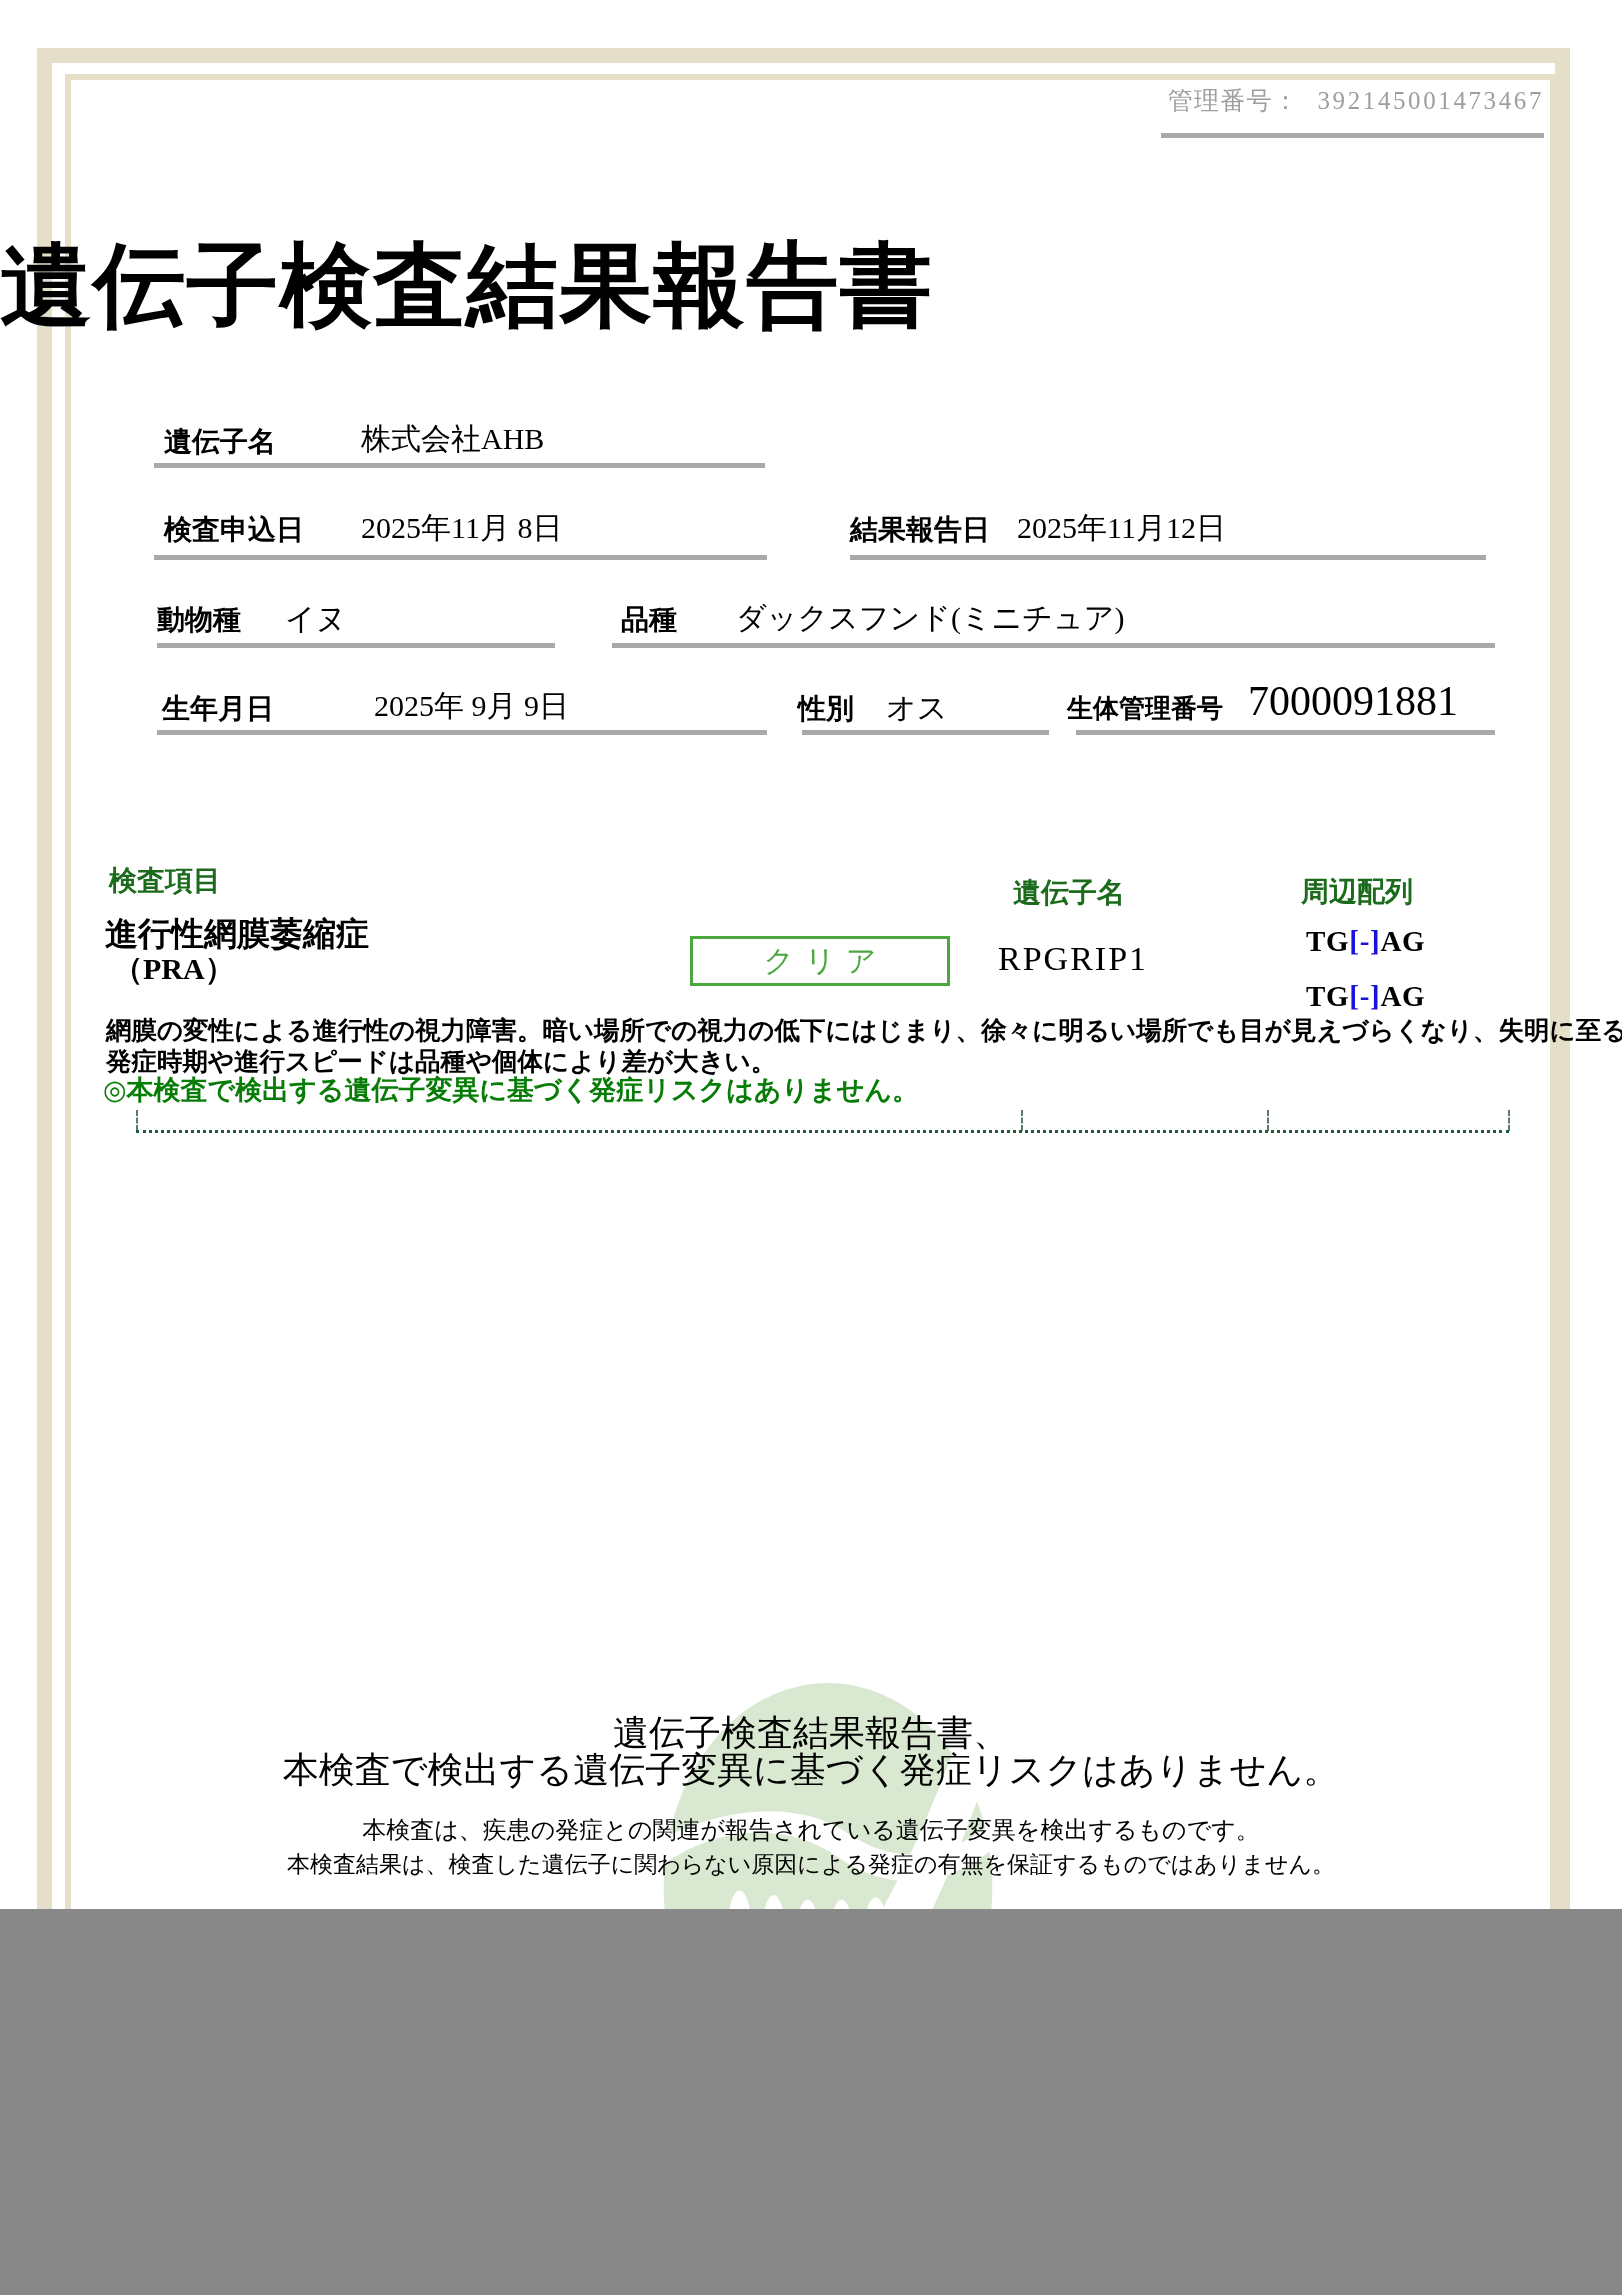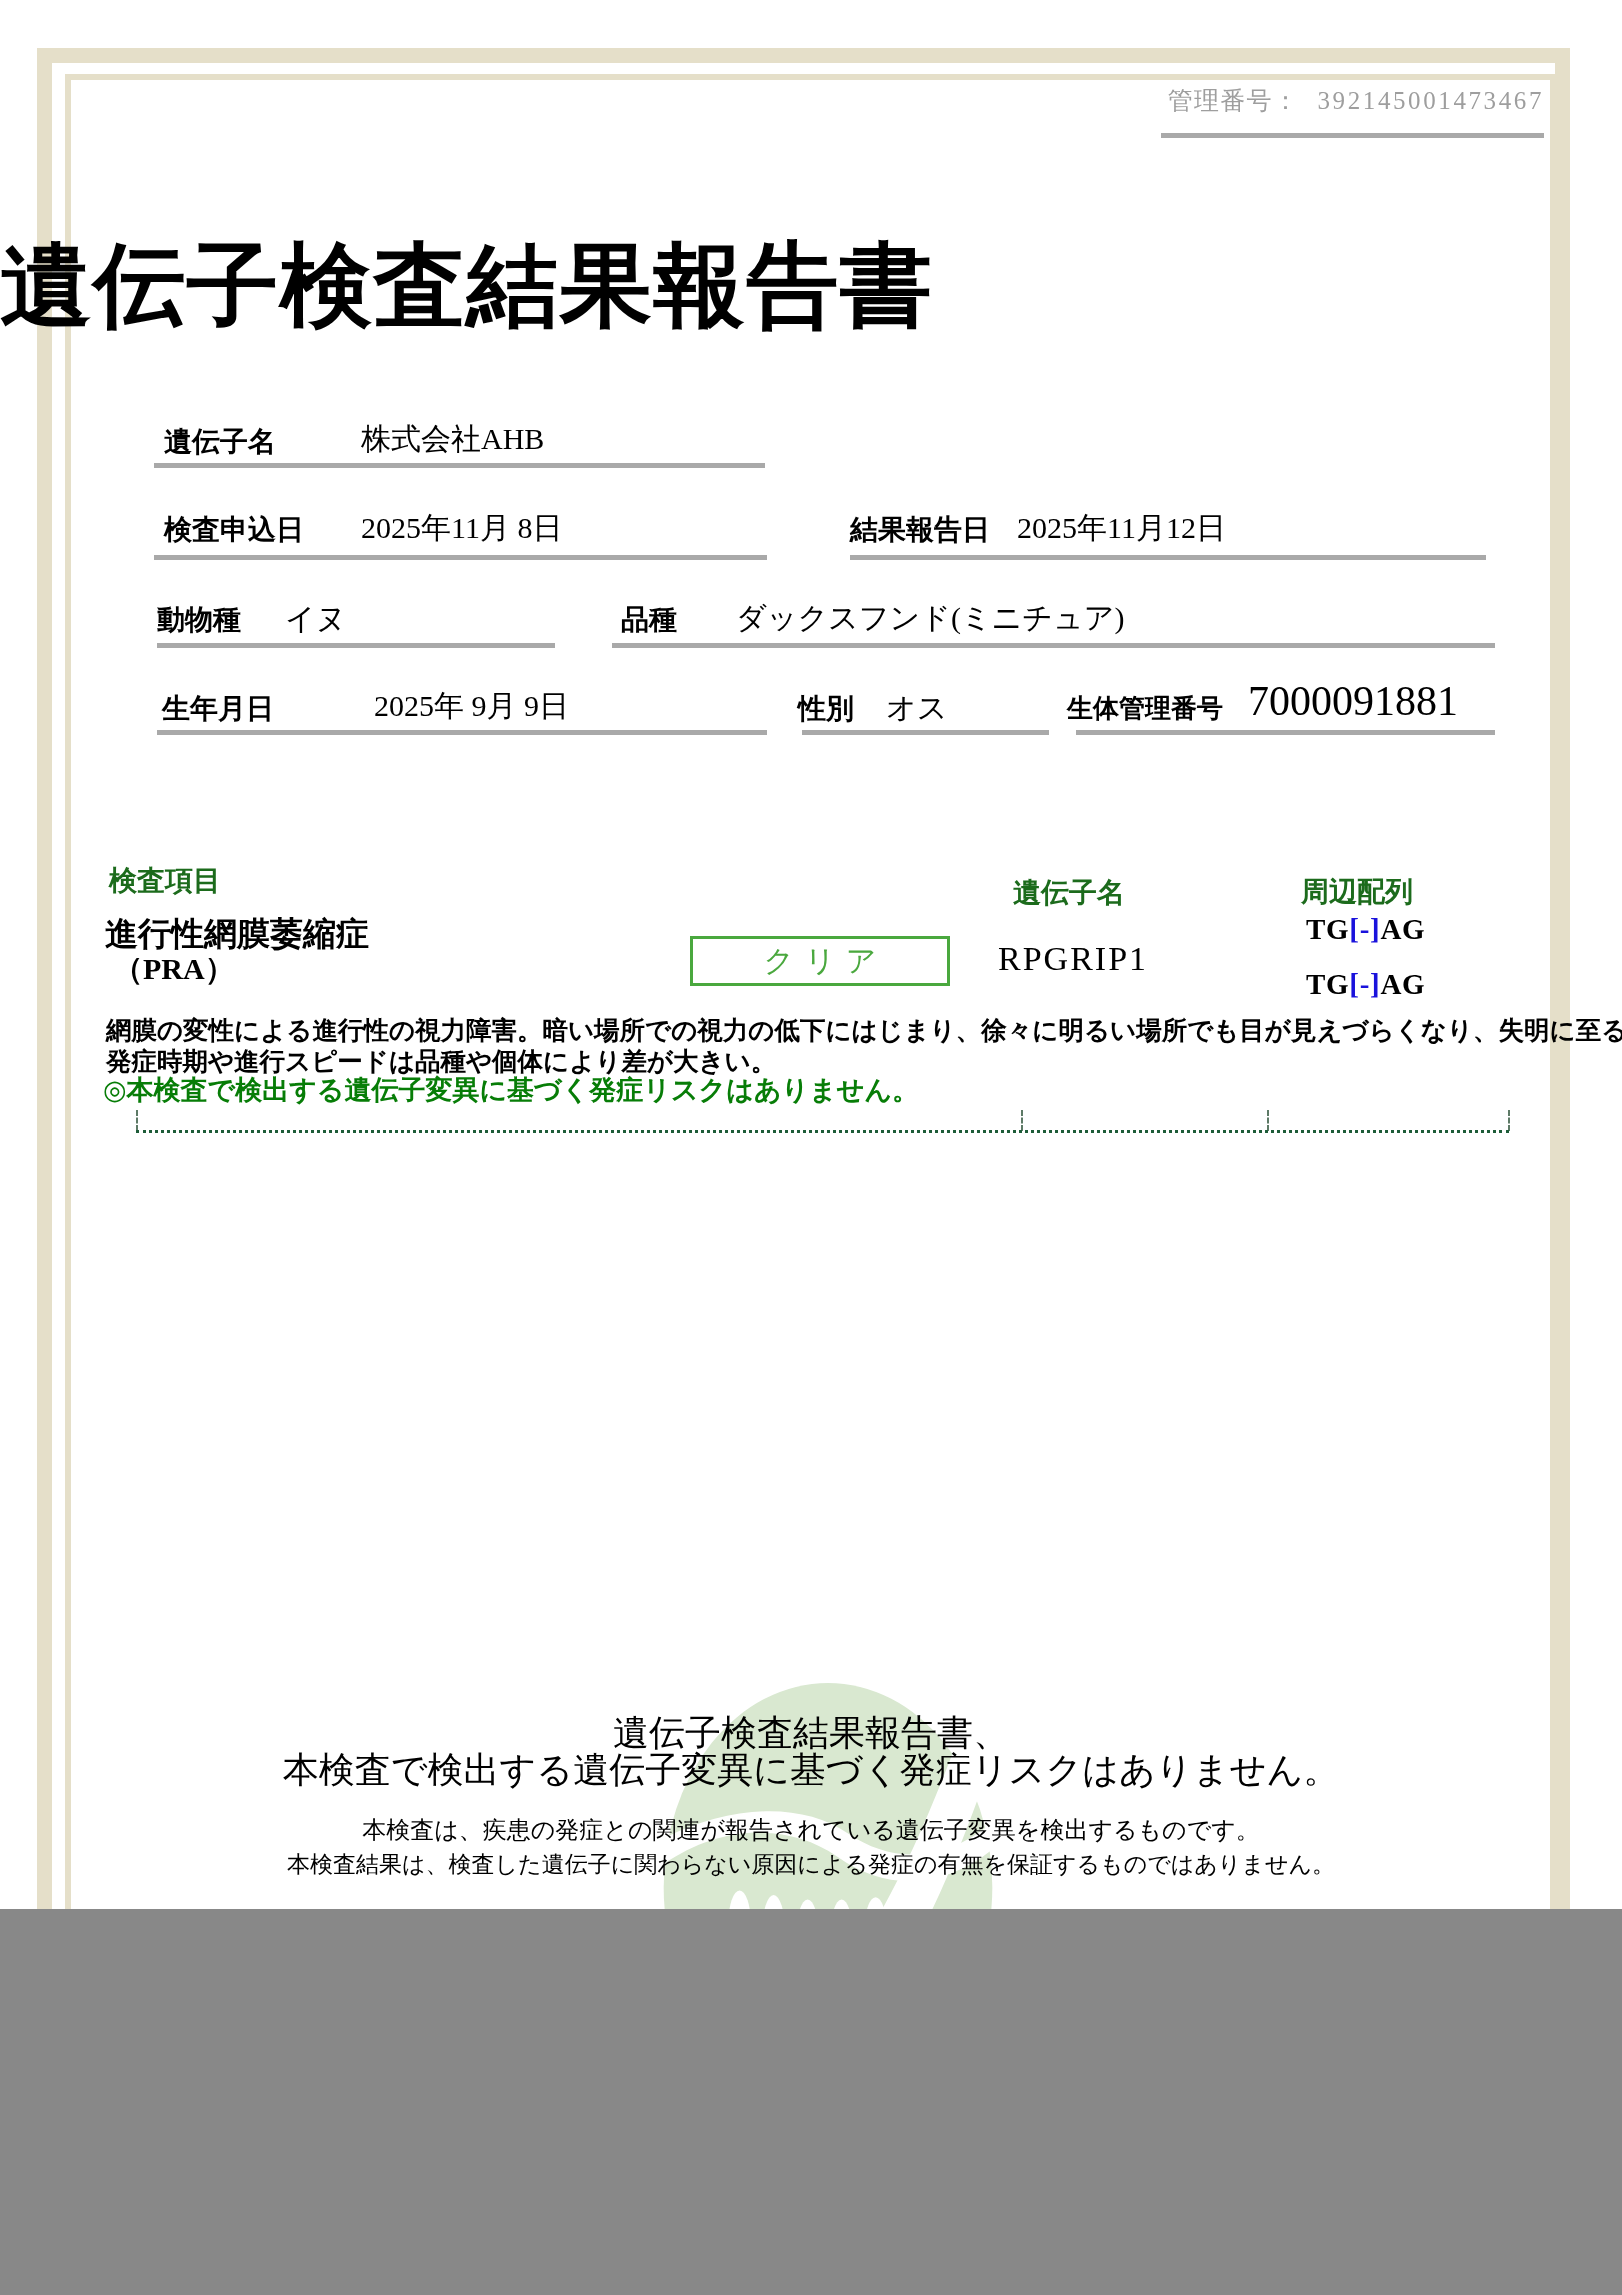--- a/index.html
+++ b/index.html
@@ -25,21 +25,21 @@
   .uline{position:absolute;height:4.6px;background:#a9a9a9;}
   
   .green-h{position:absolute;font-size:28px;font-weight:bold;color:#1c6b1c;white-space:nowrap;}
   .disease{position:absolute;left:105px;top:912px;font-size:33px;font-weight:bold;color:#000;}
   .disease-abbr{position:absolute;left:113px;top:949px;font-size:30px;font-weight:bold;color:#000;}
   .result-box{position:absolute;left:690px;top:936px;width:260px;height:50px;
     border:3.3px solid #4aa83e;box-sizing:border-box;display:flex;align-items:center;justify-content:center;}
   .result-box span{font-size:30px;color:#4aa83e;letter-spacing:10.5px;padding-left:10.5px;}
   .gene-name{position:absolute;left:998px;top:940px;font-size:34px;color:#000;letter-spacing:2px;}
   .seq{position:absolute;left:1306px;font-size:29px;font-weight:bold;color:#000;
-    font-family:"Liberation Serif","DejaVu Serif",serif;letter-spacing:0.7px;white-space:nowrap;}
+    font-family:"Liberation Serif","DejaVu Serif",serif;letter-spacing:0.7px;white-space:nowrap;margin-top:12px;}
   .seq .blue{color:#1a12dc;font-weight:bold;}
   .desc{position:absolute;left:106px;font-size:25.5px;font-weight:bold;color:#000;
     white-space:nowrap;letter-spacing:0;}
   .risk{position:absolute;left:103px;top:1072px;font-size:27px;font-weight:bold;color:#077d07;white-space:nowrap;}
   
   .vdash{position:absolute;top:1110px;height:21px;width:0;border-left:2px dashed #5d7a66;}
   .hdots{position:absolute;left:136px;top:1130px;width:1373px;height:0;border-top:3.3px dotted #1d5c38;}
   
   .watermark{position:absolute;left:658px;top:1675px;width:340px;height:458px;z-index:0;}
   

